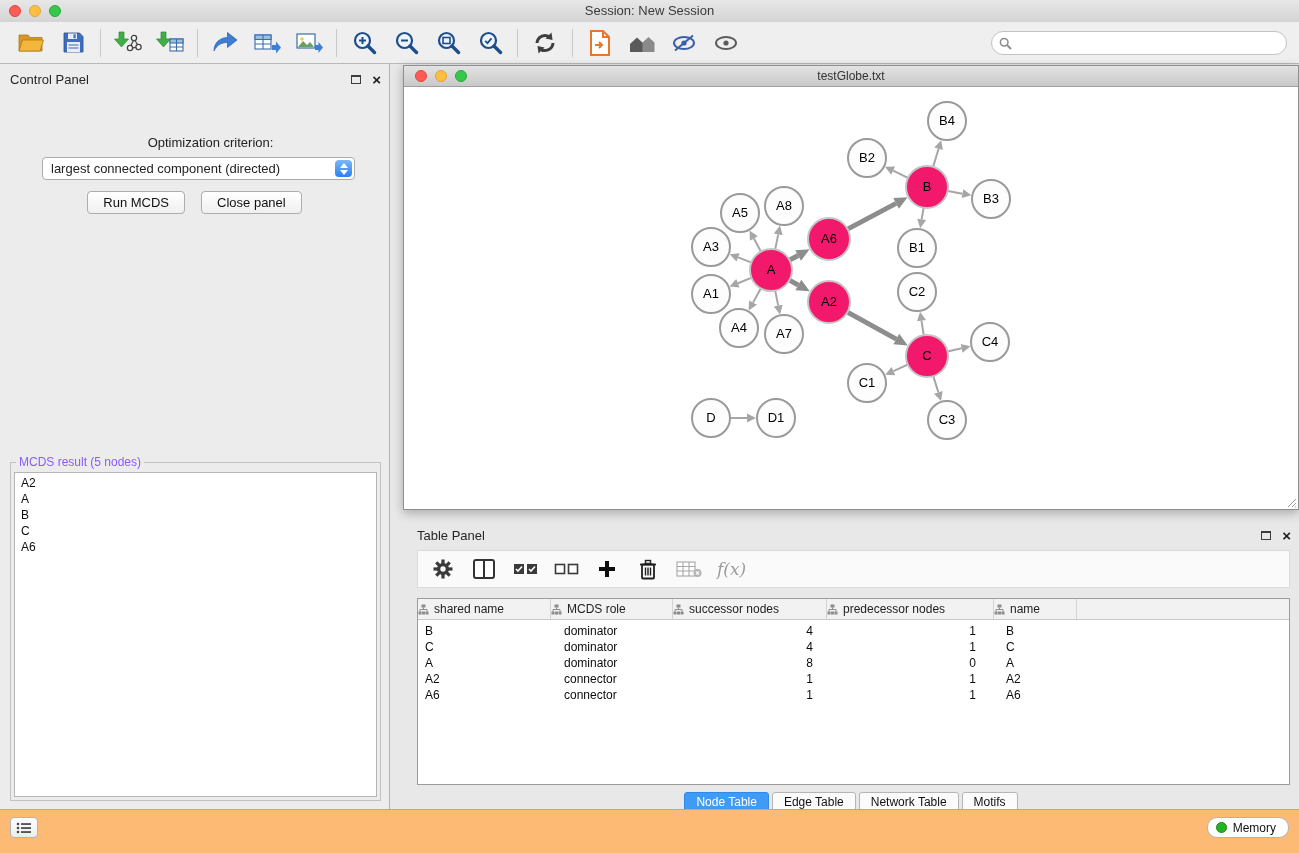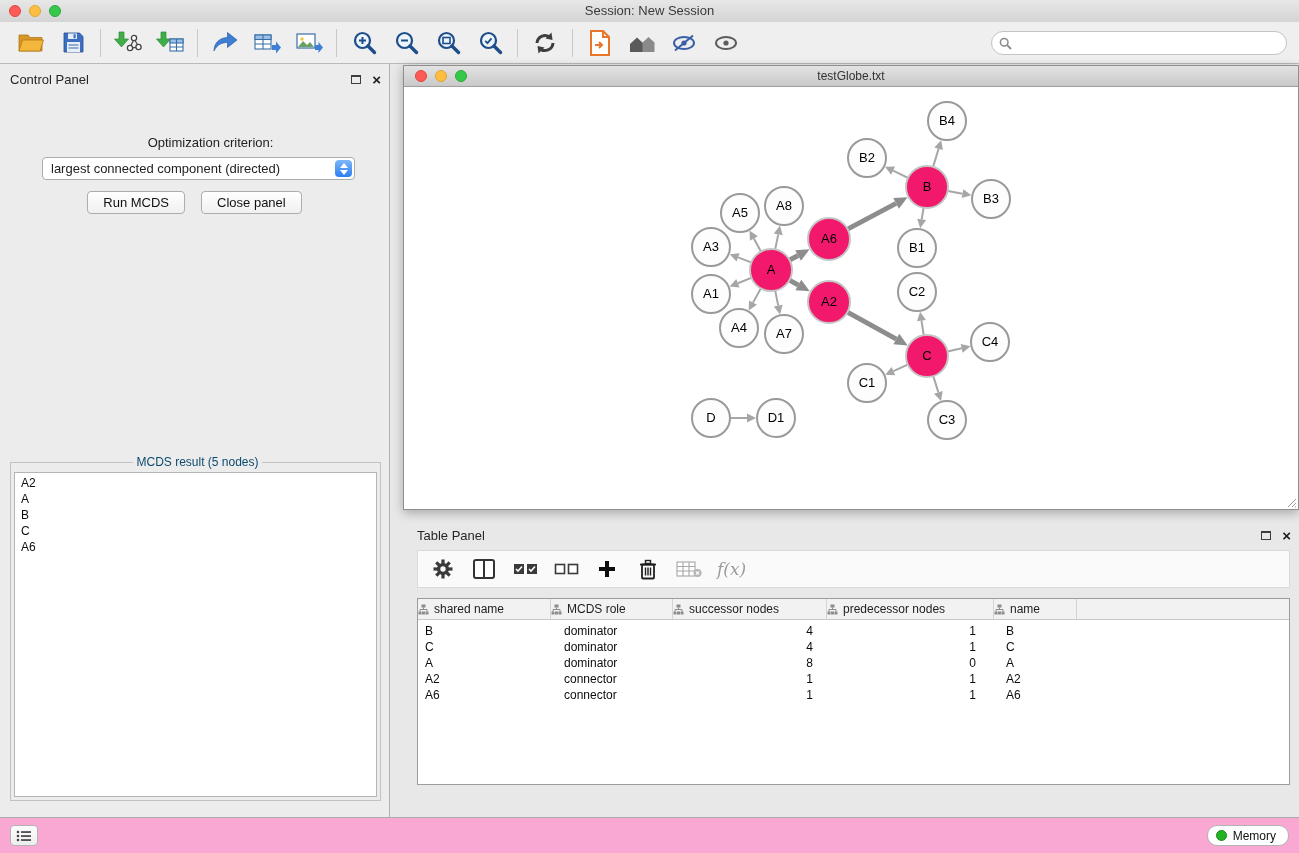--- a/index.html
+++ b/index.html
@@ -78,21 +78,21 @@
   .combo-stepper:after  { bottom:2.5px; border-top:5px solid #fff; }
   .cp-buttons { position:absolute; top:127px; left:0; right:0; display:flex; justify-content:center; gap:16px; }
   .cp-btn {
     font-size:13px; padding:3px 15px; background:linear-gradient(#ffffff,#f0f0f0);
     border:1px solid #adadad; border-radius:4px; color:#111; cursor:default;
   }
   .result-fieldset {
     position:absolute; left:10px; right:8px; top:391px; bottom:16px;
     border:1px solid #c2c2c2; padding:3px; display:flex; flex-direction:column;
   }
-  .result-fieldset legend { font-size:12px; padding:0 3px; margin-left:2px; color:#0c4a6e;text-align:center; }
+  .result-fieldset legend { font-size:12px; padding:0 3px; margin-left:2px; color:#8b5cf6; }
   .result-list { flex:1; background:#fff; border:1px solid #b5b5b5; font-size:12px; padding:2px 0 0 6px; overflow:hidden; }
   .result-item { line-height:16px; color:#0d0d0d; }
 
   
   .network-window {
     position:absolute; left:403px; top:65px; width:896px; height:445px;
     background:#fff; border:1px solid #8f8f8f; box-shadow:0 3px 10px rgba(0,0,0,.28);
   }
   .nw-titlebar {
     height:21px; background:linear-gradient(#e3e3e3,#c9c9c9);
@@ -133,22 +133,22 @@
   .td.c4 { padding-left:12px; }
   .tp-tabs { position:absolute; left:0; right:0; top:272px; display:flex; justify-content:center; gap:3px; }
   .tp-tab {
     font-size:12px; padding:2px 11px; border:1px solid #b5b5b5;
     background:#fbfbfb; border-radius:3px; color:#111; cursor:default;
   }
   .tp-tab.active { background:#3e9cf6; border-color:#2f89e8; color:#fff; }
 
   
   .status-bar {
-    position:absolute; left:0; right:0; bottom:0; height:36px;
-    background:#f9a8d4; border-top:1px solid #ababab;
+    position:absolute; left:0; right:0; bottom:0; height:44px;
+    background:#fdba74; border-top:1px solid #ababab;
   }
   .menu-btn {
     position:absolute; left:10px; top:7px; width:28px; height:21px;
     border:1px solid #b3b3b3; border-radius:4px;
     background:linear-gradient(#fefefe,#ededed);
     display:flex; align-items:center; justify-content:center;
   }
   .memory-btn {
     position:absolute; right:10px; top:7px; height:21px;
     border:1px solid #b3b3b3; border-radius:10px; background:#fff;
@@ -636,20 +636,26 @@
         <div class="tr">
           <div class="td c0" style="width: 133px;">A6</div>
           <div class="td c1" style="width: 122px;">connector</div>
           <div class="td c2" style="width: 154px;">1</div>
           <div class="td c3" style="width: 167px;">1</div>
           <div class="td c4" style="width: 83px;">A6</div>
         </div>
       </div>
   </div>
 
+  <div class="tp-tabs">
+      <div class="tp-tab active">Node Table</div>
+      <div class="tp-tab">Edge Table</div>
+      <div class="tp-tab">Network Table</div>
+      <div class="tp-tab">Motifs</div>
+    </div>
 </div>
 
 <div class="status-bar">
   <div class="menu-btn">
     <svg width="16" height="12" viewBox="0 0 16 12">
       <circle cx="2" cy="2" r="1.3" fill="#444"></circle>
         <rect x="5" y="1.2" width="10" height="1.7" fill="#444"></rect>
       <circle cx="2" cy="6" r="1.3" fill="#444"></circle>
         <rect x="5" y="5.2" width="10" height="1.7" fill="#444"></rect>
       <circle cx="2" cy="10" r="1.3" fill="#444"></circle>

